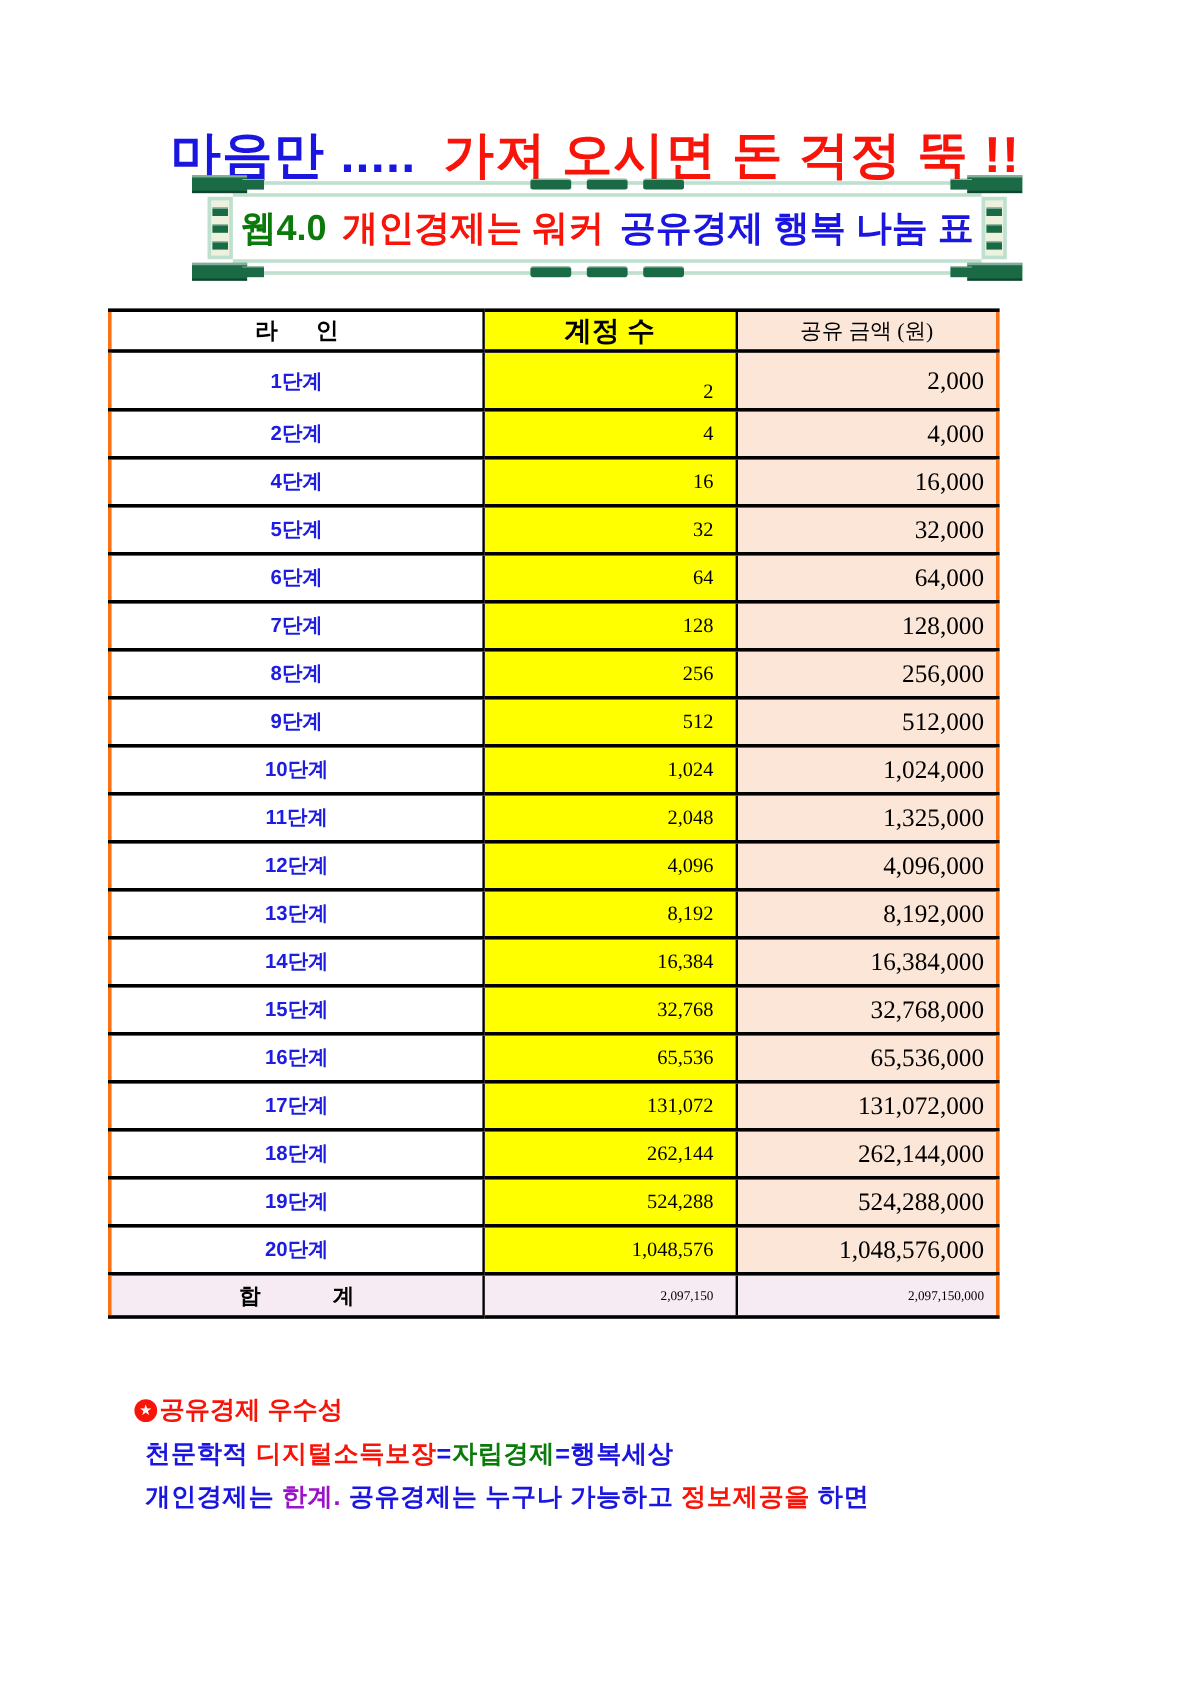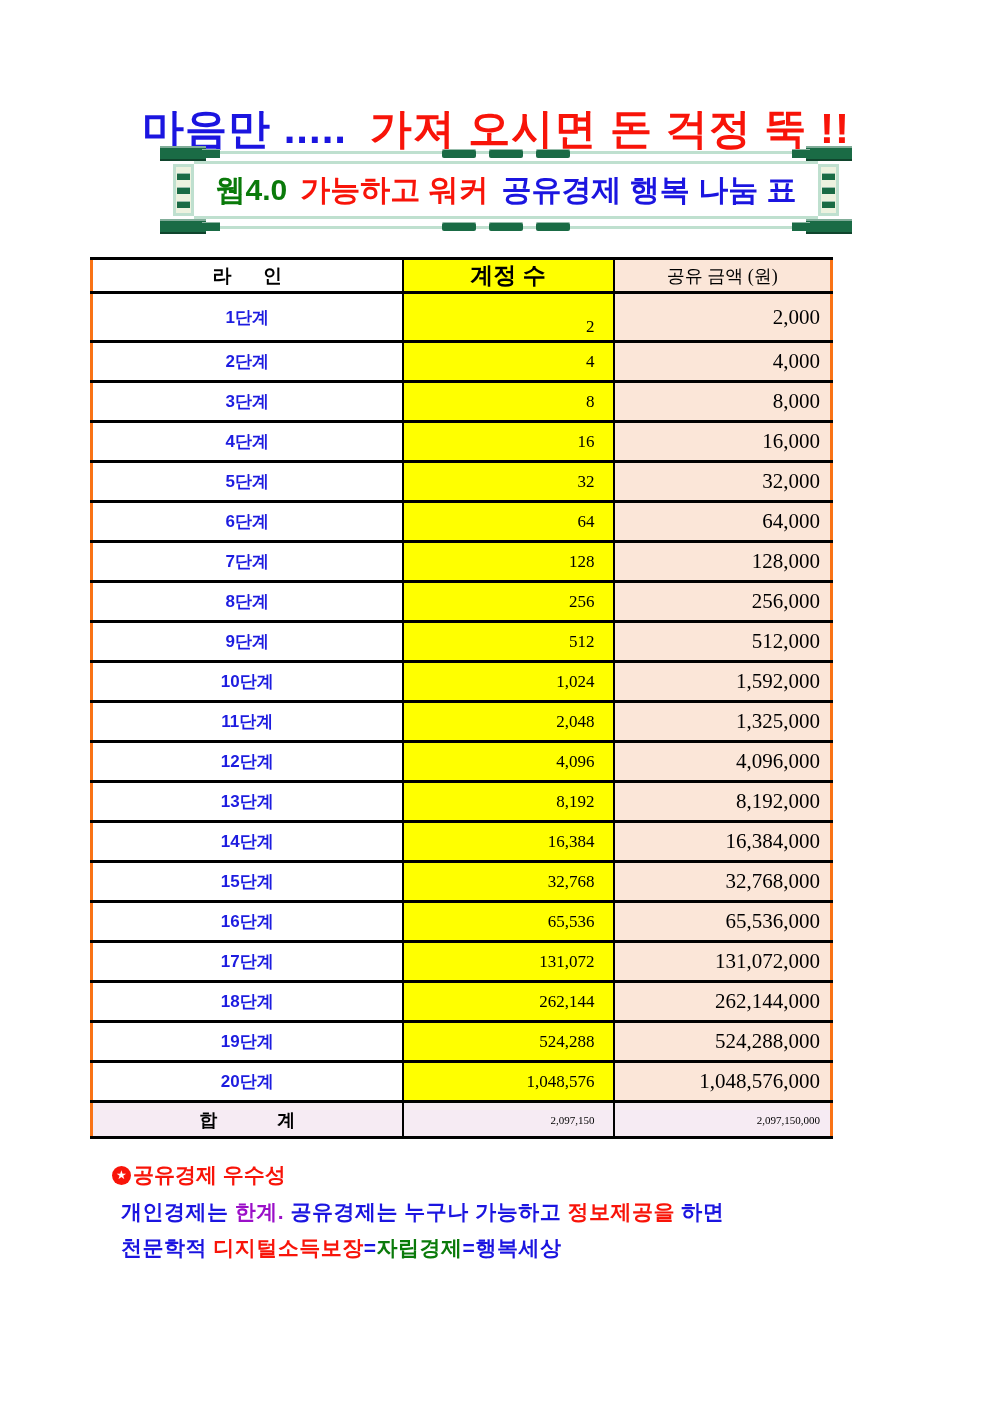--- a/index.html
+++ b/index.html
@@ -133,21 +133,21 @@
     <div class="dash"></div>
     <div class="dash"></div>
   </div>
   <div class="fr-dashes bottom">
     <div class="dash"></div>
     <div class="dash"></div>
     <div class="dash"></div>
   </div>
   <div class="frame-text">
     <span class="b-green">웹4.0</span>
-    <span class="b-red">가능하고 워커</span>
+    <span class="b-red">개인경제는 워커</span>
     <span class="b-blue">공유경제 행복 나눔 표</span>
   </div>
 </div>
 
 <table class="share">
   <colgroup>
       <col class="c1">
       <col class="c2">
       <col class="c3">
     </colgroup>
@@ -163,25 +163,20 @@
         <td class="level">1단계</td>
         <td class="count">2</td>
         <td class="amount">2,000</td>
       </tr>
       <tr>
         <td class="level">2단계</td>
         <td class="count">4</td>
         <td class="amount">4,000</td>
       </tr>
       <tr>
-        <td class="level">3단계</td>
-        <td class="count">8</td>
-        <td class="amount">8,000</td>
-      </tr>
-      <tr>
         <td class="level">4단계</td>
         <td class="count">16</td>
         <td class="amount">16,000</td>
       </tr>
       <tr>
         <td class="level">5단계</td>
         <td class="count">32</td>
         <td class="amount">32,000</td>
       </tr>
       <tr>
@@ -200,21 +195,21 @@
         <td class="amount">256,000</td>
       </tr>
       <tr>
         <td class="level">9단계</td>
         <td class="count">512</td>
         <td class="amount">512,000</td>
       </tr>
       <tr>
         <td class="level">10단계</td>
         <td class="count">1,024</td>
-        <td class="amount">1,592,000</td>
+        <td class="amount">1,024,000</td>
       </tr>
       <tr>
         <td class="level">11단계</td>
         <td class="count">2,048</td>
         <td class="amount">1,325,000</td>
       </tr>
       <tr>
         <td class="level">12단계</td>
         <td class="count">4,096</td>
         <td class="amount">4,096,000</td>
@@ -267,15 +262,15 @@
       <td class="t-amount">2,097,150,000</td>
     </tr>
   </tfoot>
 </table>
 
 <div class="footer">
   <div class="f-heading">
     <span class="star-icon">★</span>
     <span>공유경제 우수성</span>
   </div>
+  <div class="f-line" id="f-line3"><span style="color: rgb(27, 21, 224);">천문학적 </span><span style="color: rgb(248, 20, 9);">디지털소득보장</span><span style="color: rgb(27, 21, 224);">=</span><span style="color: rgb(10, 122, 10);">자립경제</span><span style="color: rgb(27, 21, 224);">=</span><span style="color: rgb(27, 21, 224);">행복세상</span></div>
   <div class="f-line" id="f-line2"><span style="color: rgb(27, 21, 224);">개인경제는 </span><span style="color: rgb(155, 16, 200);">한계.</span><span style="color: rgb(27, 21, 224);"> 공유경제는 누구나 가능하고 </span><span style="color: rgb(248, 20, 9);">정보제공을</span><span style="color: rgb(27, 21, 224);"> 하면</span></div>
-  <div class="f-line" id="f-line3"><span style="color: rgb(27, 21, 224);">천문학적 </span><span style="color: rgb(248, 20, 9);">디지털소득보장</span><span style="color: rgb(27, 21, 224);">=</span><span style="color: rgb(10, 122, 10);">자립경제</span><span style="color: rgb(27, 21, 224);">=</span><span style="color: rgb(27, 21, 224);">행복세상</span></div>
 </div>
 
 </body></html>

